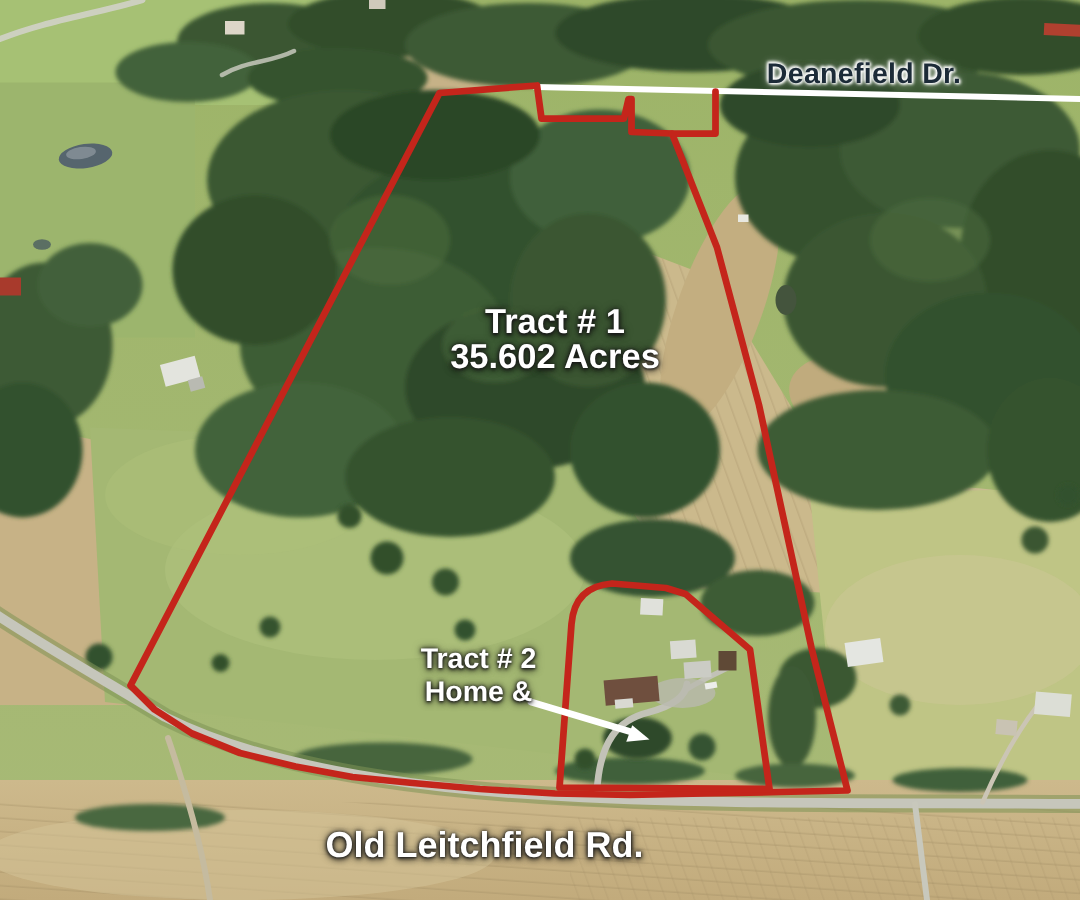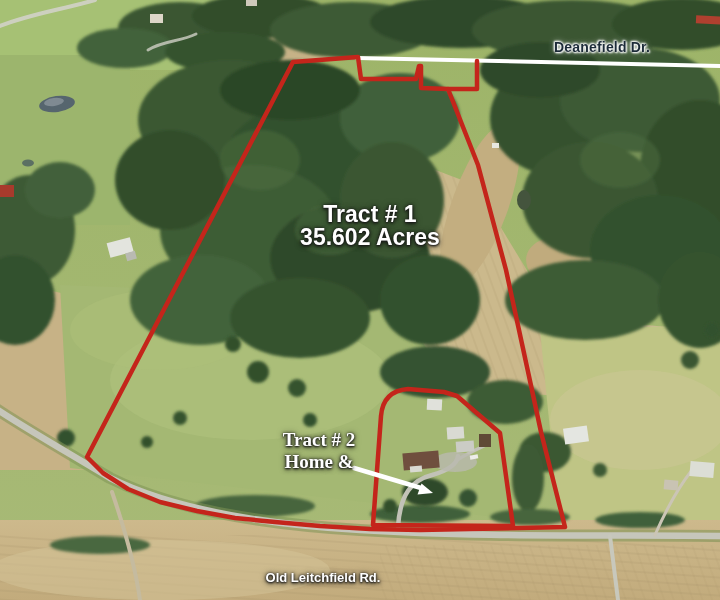--- a/index.html
+++ b/index.html
@@ -8,24 +8,24 @@
   .stage svg{position:absolute;left:0;top:0;}
   .label{position:absolute;font-weight:bold;text-align:center;white-space:nowrap;
          transform:translateX(-50%);line-height:1.2;}
   .label .ln{display:block;}
   .light{color:#ffffff;
          text-shadow:0 1px 2px rgba(25,25,25,.95),0 0 3px rgba(25,25,25,.85),
                      0 0 6px rgba(25,25,25,.6),0 2px 4px rgba(0,0,0,.5);}
   .dark{color:#1c2b38;
         text-shadow:0 0 2px #fff,0 0 3px #fff,1px 1px 2px rgba(255,255,255,.95),
                     -1px -1px 2px rgba(255,255,255,.95),0 0 6px rgba(255,255,255,.8);}
-  #lbl-deanefield{left:602px;top:39px;font-size:14px;letter-spacing:.2px;}
+  #lbl-deanefield{left:576px;top:39px;font-size:19px;letter-spacing:.2px;}
   #lbl-tract1{left:370px;top:203px;font-size:23px;line-height:23px;}
-  #lbl-tract2{left:319px;top:429px;font-size:19px;line-height:22px;font-family:Liberation Serif, serif;}
-  #lbl-oldleitchfield{left:323px;top:570px;font-size:13px;}
+  #lbl-tract2{left:319px;top:429px;font-size:19px;line-height:22px;}
+  #lbl-oldleitchfield{left:323px;top:550px;font-size:24px;}
 </style>
 </head>
 <body>
 
 <div class="stage">
 
   <svg width="720" height="600" viewBox="0 0 720 600">
     <defs>
       <linearGradient id="gBase" x1="0" y1="0" x2="0" y2="1">
         <stop offset="0" stop-color="#9db468"></stop>

